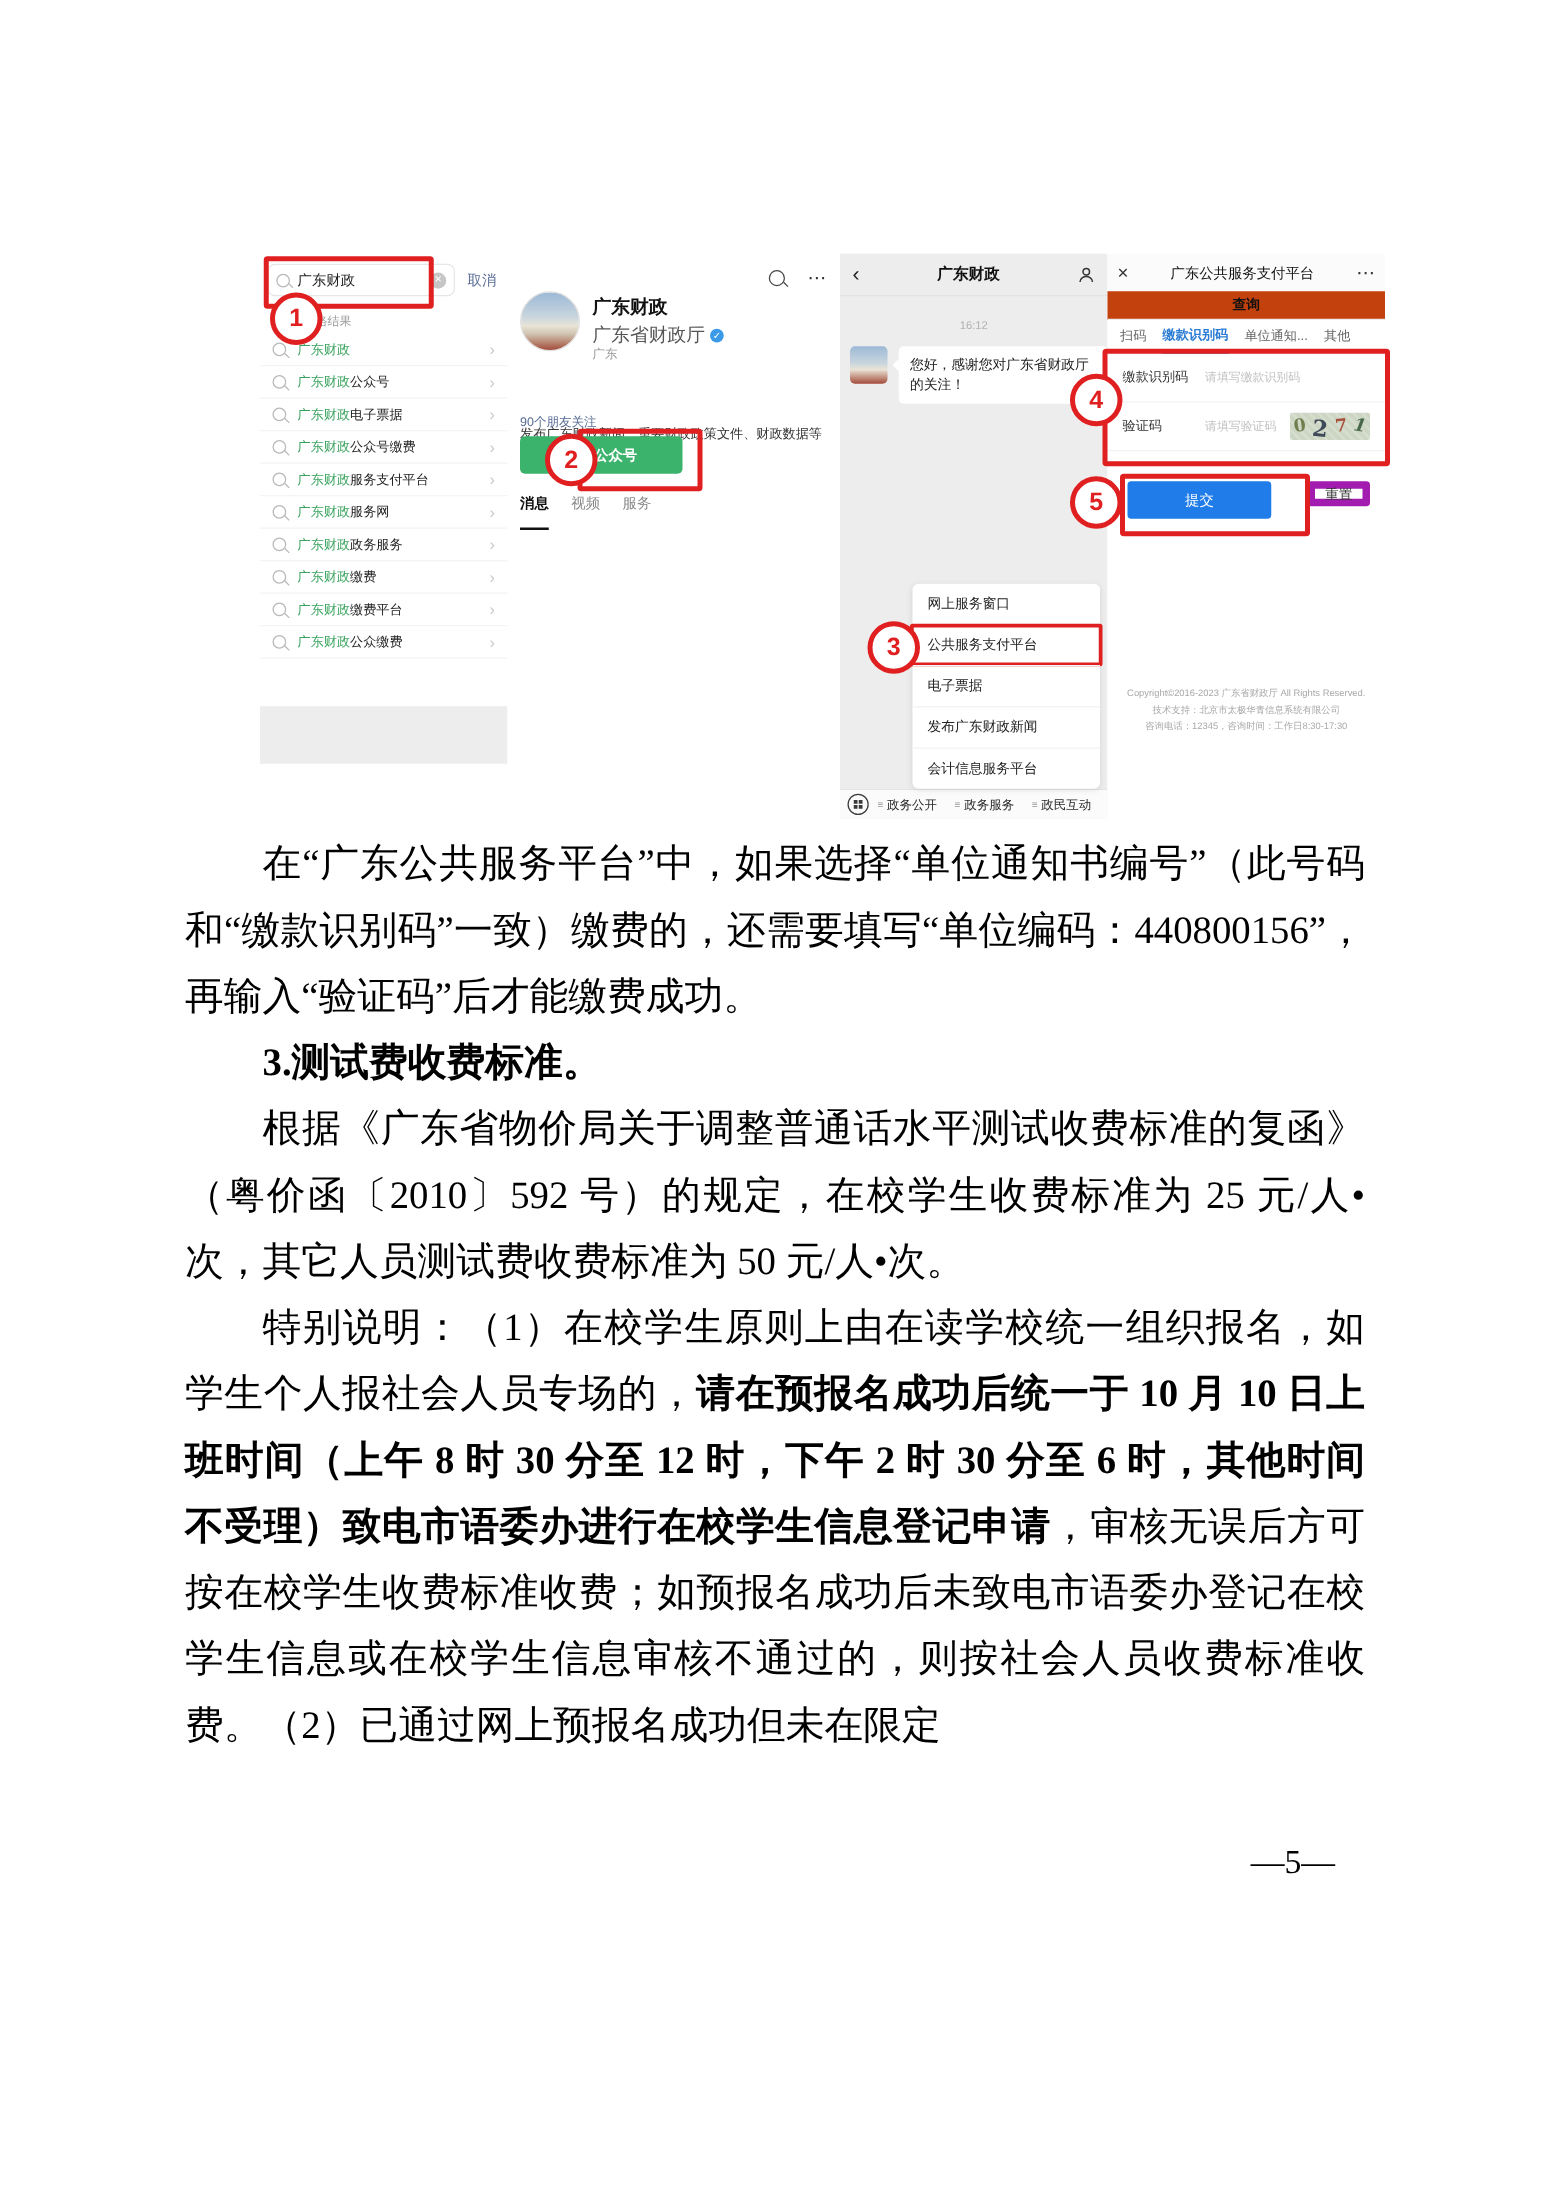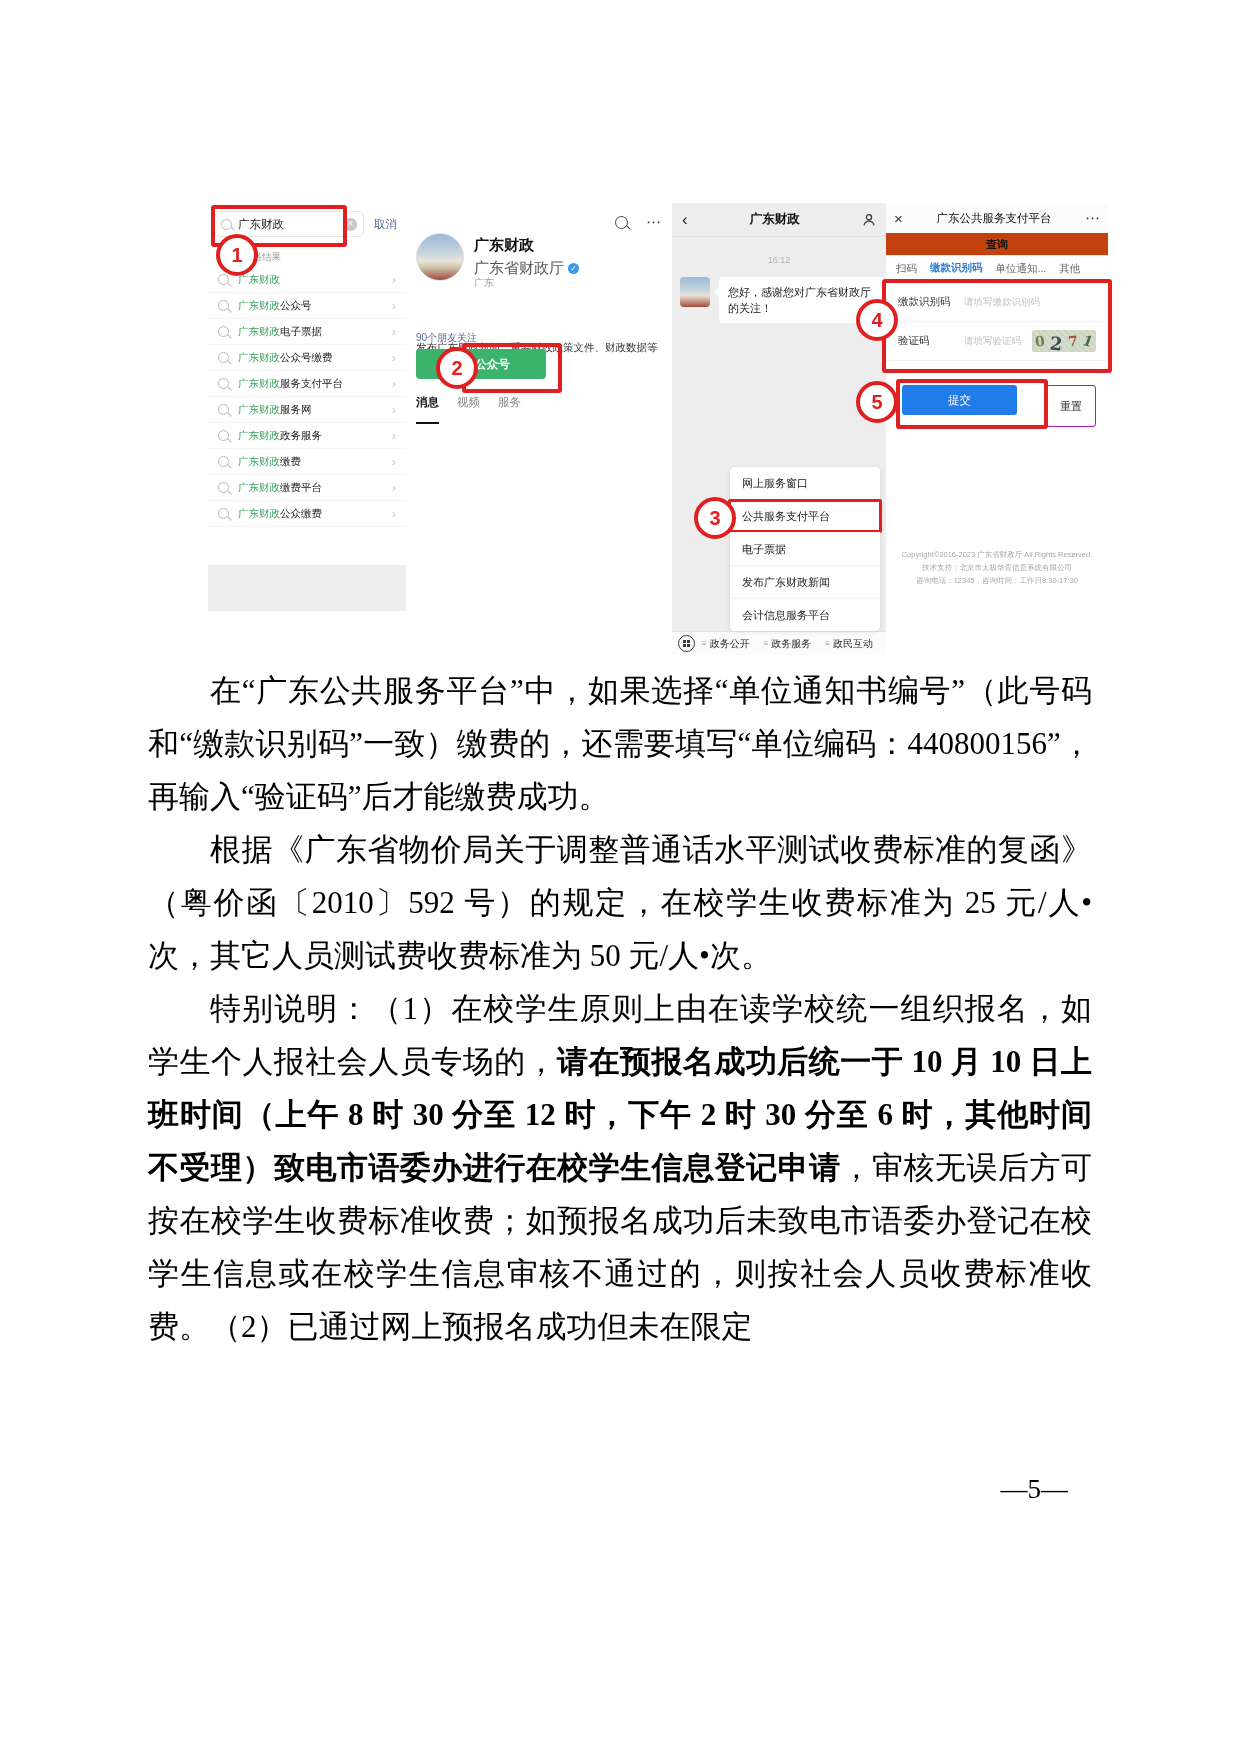--- a/index.html
+++ b/index.html
@@ -125,22 +125,22 @@
   .cap{margin-left:auto;width:64px;height:22px;background:#ccd6c3;border-radius:2px;
        display:flex;align-items:center;justify-content:space-around;overflow:hidden;
        background-image:repeating-linear-gradient(45deg,rgba(255,255,255,.18) 0 2px,transparent 2px 5px);}
   .cap span{font-family:"DejaVu Serif",serif;font-weight:bold;font-size:14px;display:inline-block;}
   .cap span:nth-child(1){transform:rotate(-8deg);}
   .cap span:nth-child(2){font-size:18px;transform:rotate(6deg) translateY(2px);}
   .cap span:nth-child(3){transform:rotate(-5deg);}
   .cap span:nth-child(4){transform:rotate(10deg);font-style:italic;}
   .p4-submit{position:absolute;left:16px;top:182px;width:115px;height:30px;background:#1f7ce8;color:#fff;
              font-size:11.5px;border:none;border-radius:3px;display:flex;align-items:center;justify-content:center;}
-  .p4-reset{position:absolute;left:160px;top:182px;width:50px;height:42px;background:#fff;color:#333;
-            font-size:11px;border:1px solid #a21caf;border-radius:3px;box-sizing:border-box;
+  .p4-reset{position:absolute;left:160px;top:182px;width:50px;height:20px;background:#fff;color:#333;
+            font-size:11px;border:6px solid #a21caf;border-radius:3px;box-sizing:border-box;
             display:flex;align-items:center;justify-content:center;}
   .p4-footer{position:absolute;left:0;top:345px;width:100%;text-align:center;font-size:7.5px;
              color:#a8a8a8;line-height:13px;}
 
   
   .doc-body{position:absolute;left:148px;top:664px;width:944px;font-size:31px;line-height:53px;
             color:#000;text-align:justify;}
   .doc-body p{margin:0;text-indent:2em;}
   .doc-body .b{font-weight:bold;}
   .para-head{font-weight:bold;}
@@ -327,17 +327,18 @@
       <div class="p4-footer">
           <div>Copyright©2016-2023 广东省财政厅 All Rights Reserved.</div>
           <div>技术支持：北京市太极华青信息系统有限公司</div>
           <div>咨询电话：12345，咨询时间：工作日8:30-17:30</div>
         </div>
     </div>
   </div>
 
   <div class="doc-body">
       <p class="para"><span>在“广东公共服务平台”中，如果选择“单位通知书编号”（此号码和“缴款识别码”一致）缴费的，还需要填写“单位编码：440800156”，再输入“验证码”后才能缴费成功。</span></p>
+      <p class="para para-head"><span class="b">3.测试费收费标准。</span></p>
       <p class="para"><span>根据《广东省物价局关于调整普通话水平测试收费标准的复函》（粤价函〔2010〕592 号）的规定，在校学生收费标准为 25 元/人•次，其它人员测试费收费标准为 50 元/人•次。</span></p>
       <p class="para"><span>特别说明：（1）在校学生原则上由在读学校统一组织报名，如学生个人报社会人员专场的，</span><span class="b">请在预报名成功后统一于 10 月 10 日上班时间（上午 8 时 30 分至 12 时，下午 2 时 30 分至 6 时，其他时间不受理）致电市语委办进行在校学生信息登记申请</span><span>，审核无误后方可按在校学生收费标准收费；如预报名成功后未致电市语委办登记在校学生信息或在校学生信息审核不通过的，则按社会人员收费标准收费。（2）已通过网上预报名成功但未在限定</span></p>
     </div>
   <div class="pagenum">—5—</div>
 </div>
 
 </body></html>

